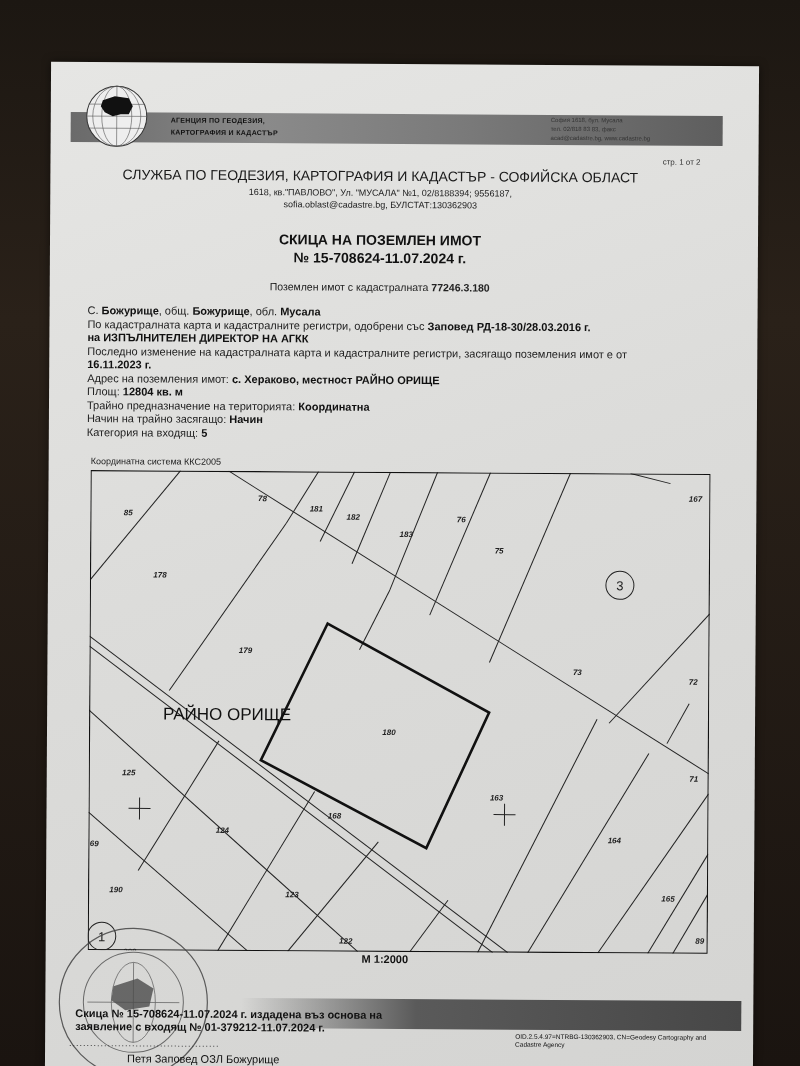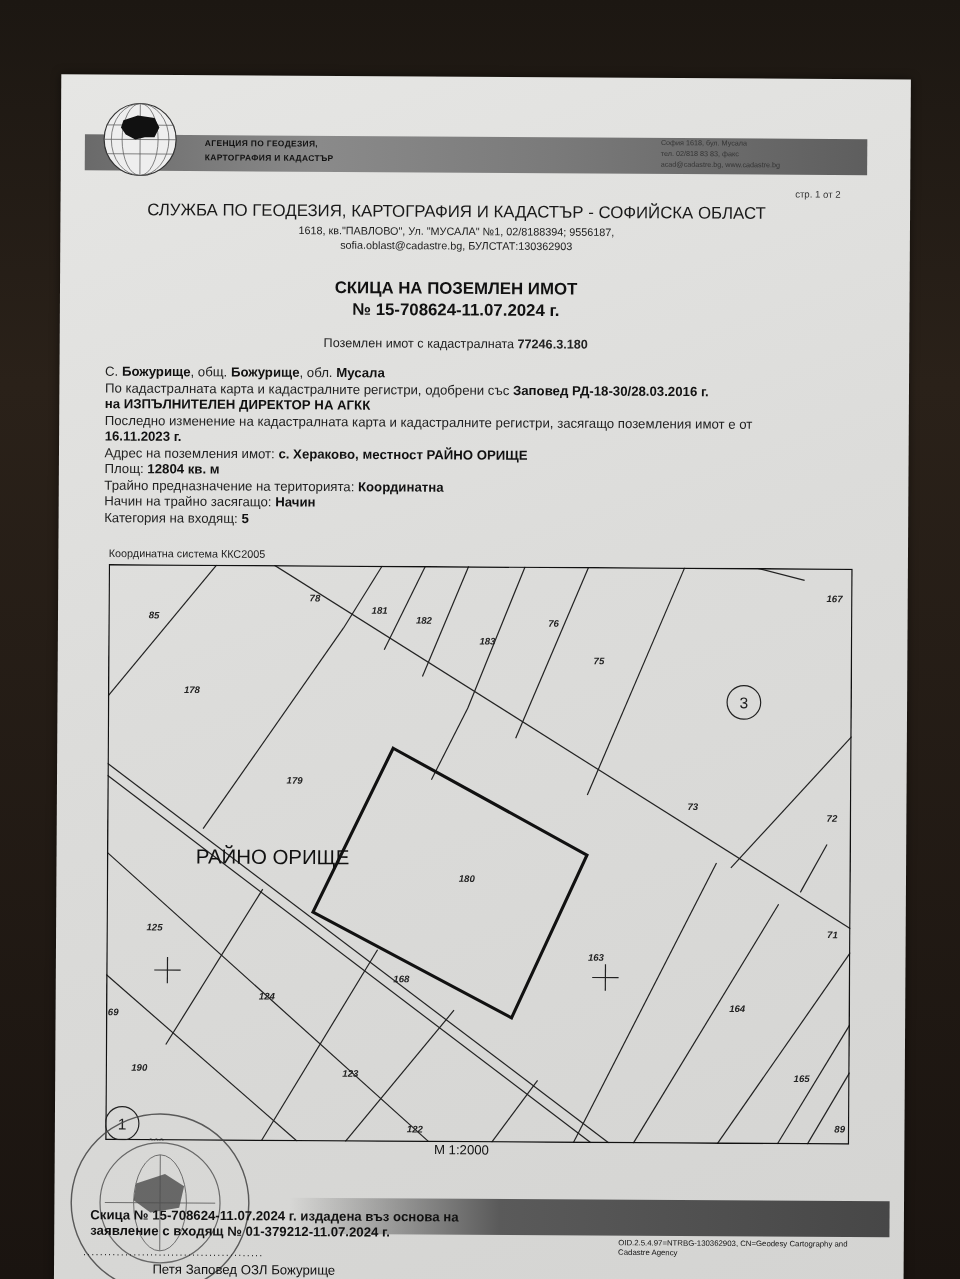--- a/index.html
+++ b/index.html
@@ -23,21 +23,21 @@
     .globe { position: absolute; left: 34px; top: 22px; width: 64px; height: 64px; }
     .page-num { position: absolute; right: 58px; top: 92px; font-size: 8px; color: #333; }
     .org { position: absolute; left: 0; width: 660px; text-align: center; top: 104px; font-size: 14px; color: #1a1a1a; }
     .addr { position: absolute; left: 0; width: 660px; text-align: center; font-size: 9px; color: #222; }
     .title { position: absolute; left: 0; width: 660px; text-align: center; font-weight: bold; font-size: 14px; color: #111; }
     .ident { position: absolute; left: 0; width: 660px; text-align: center; font-size: 10.5px; top: 217px; color: #222; }
     .info { position: absolute; left: 38px; top: 242px; width: 630px; font-size: 11px; color: #222; line-height: 13.5px; }
     .info b { color: #111; }
     .coord-label { position: absolute; left: 42px; top: 394px; font-size: 9px; color: #222; }
     .map { position: absolute; left: 42px; top: 408px; width: 620px; height: 480px; }
-    .scale { position: absolute; left: 316px; top: 889px; font-weight: normal; font-size: 11px; color: #111; }
+    .scale { position: absolute; left: 316px; top: 889px; font-weight: bold; font-size: 11px; color: #111; }
     .stamp { position: absolute; left: 8px; top: 860px; width: 160px; height: 160px; opacity: .85; }
     .footer-band { position: absolute; left: 196px; top: 935px; width: 500px; height: 30px; background: linear-gradient(90deg, rgba(100,100,100,0) 0%, #5a5a5a 35%, #474747 100%); }
     .footer-text { position: absolute; left: 30px; top: 945px; font-size: 11px; color: #111; line-height: 13px; }
     .sign-dots { position: absolute; left: 24px; top: 976px; font-size: 9px; color: #333; letter-spacing: 1px; }
     .signer { position: absolute; left: 82px; top: 990px; font-size: 11px; color: #111; }
     .sig-info { position: absolute; left: 470px; top: 968px; font-size: 6.5px; color: #111; line-height: 8px; width: 230px; }
   </style>
 </head>
 <body>
 

